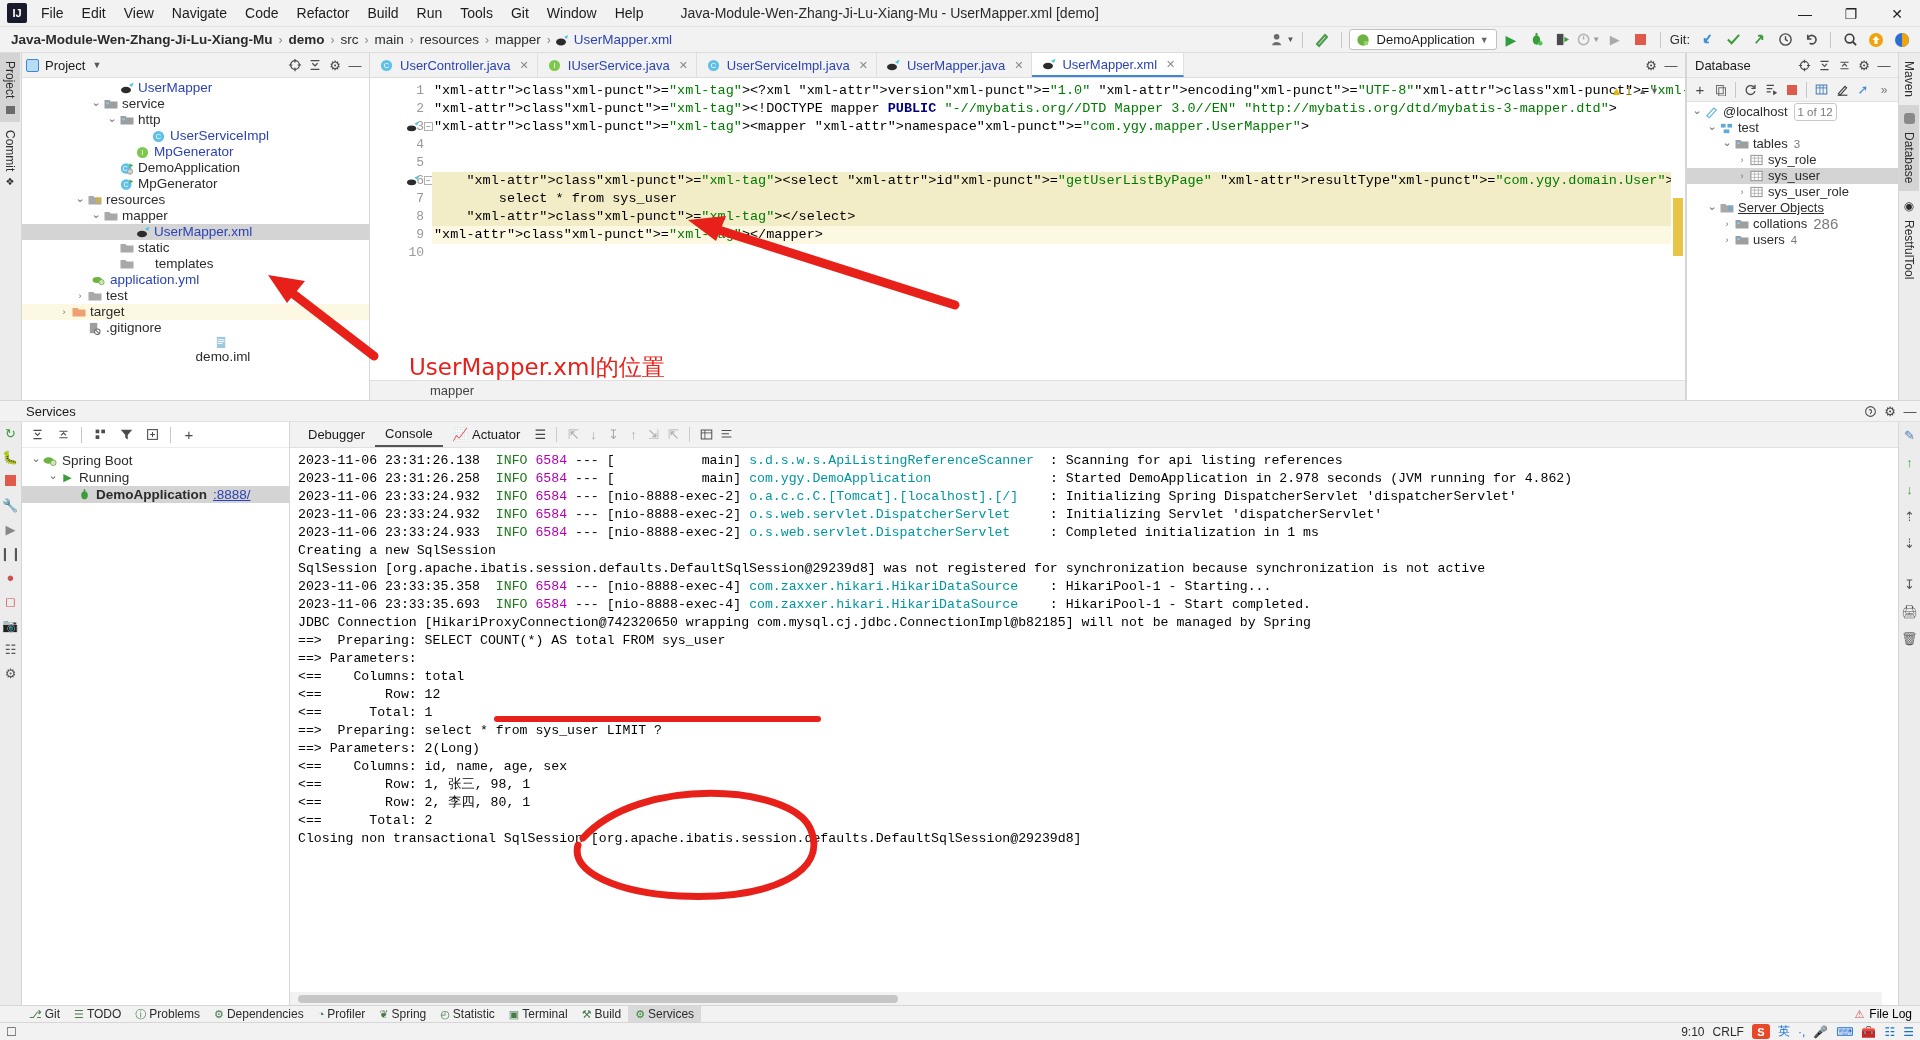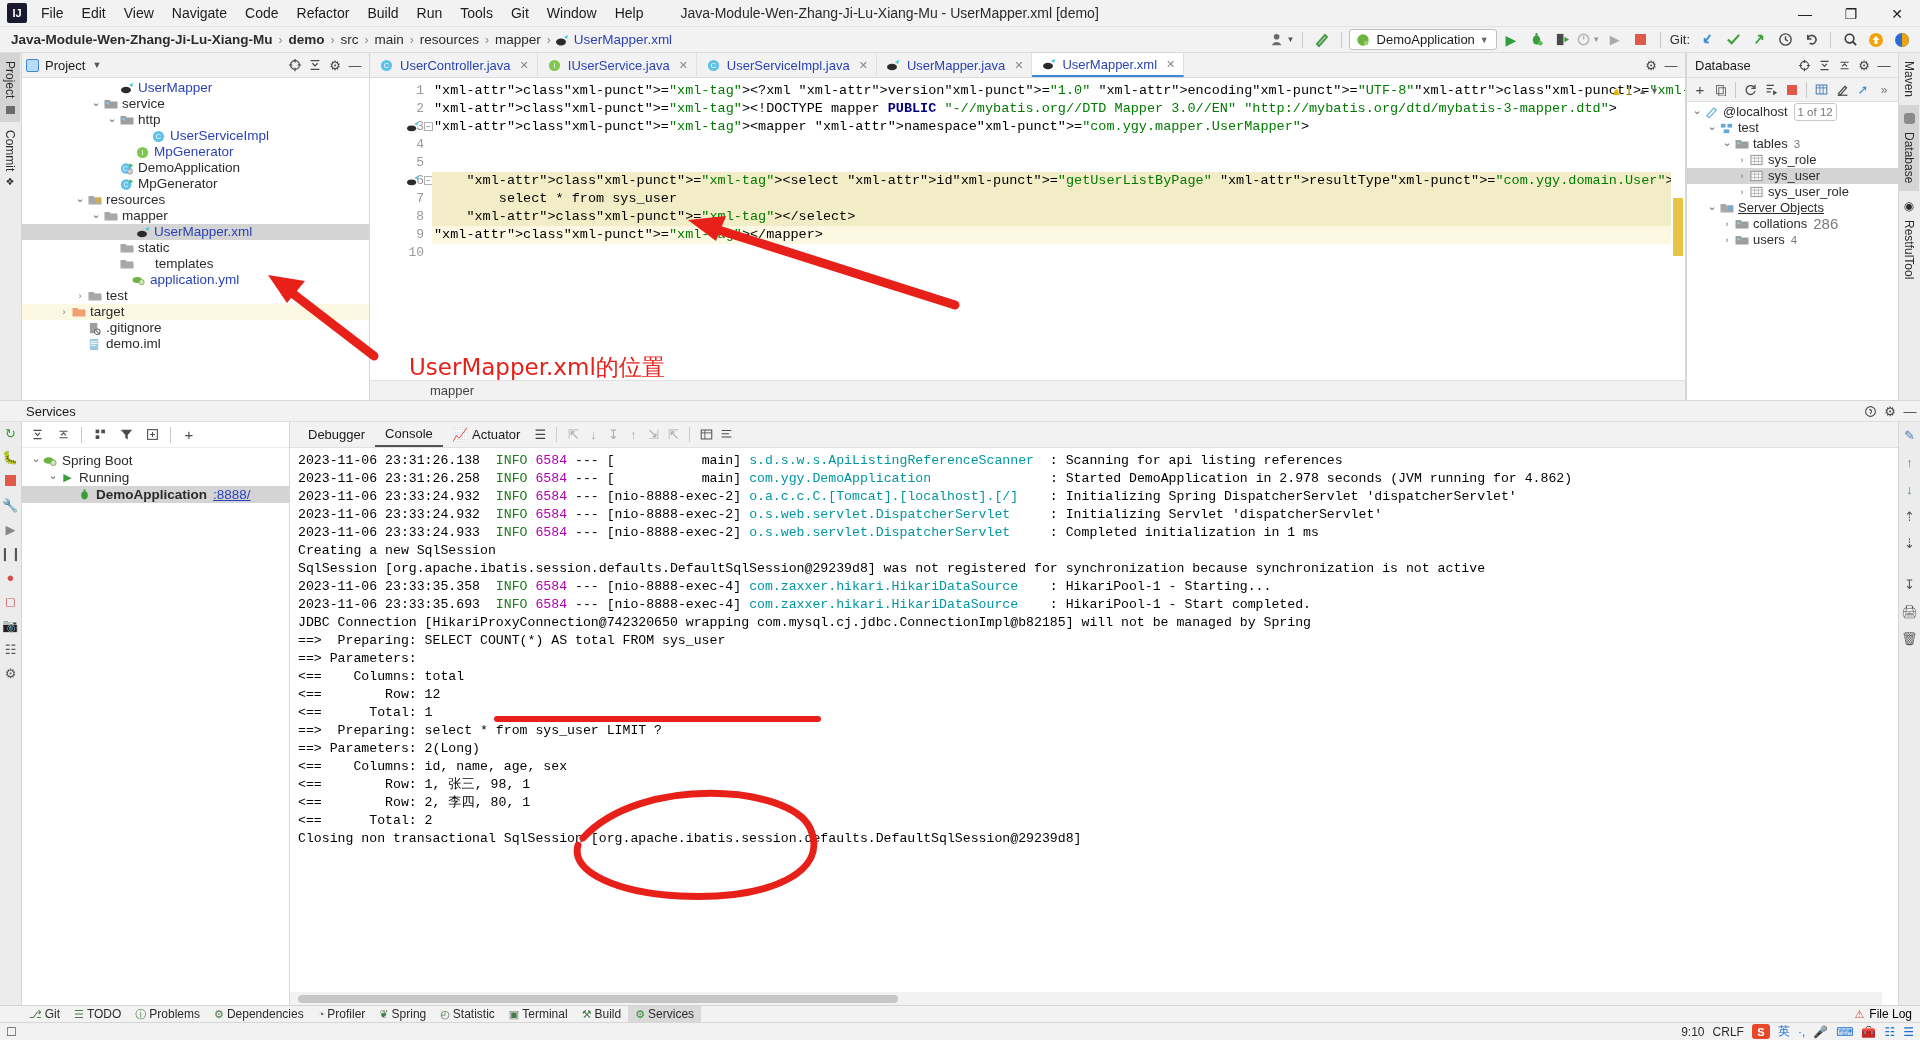--- a/index.html
+++ b/index.html
@@ -579,21 +579,21 @@
         </div>
         <div class="tnode" style="padding-left: 84px;">
           <span class="tarrow"></span>
           <span class="tico">
             <svg width="14" height="12" viewBox="0 0 14 12">
               <path d="M0.5 2 h5 l1.3 1.5 h6.7 v7 h-13 z" fill="#a8a8a8"></path>
             </svg>
           </span>
           <span class="tlabel" style="margin-left: 20px;">templates</span>
         </div>
-        <div class="tnode" style="padding-left: 96px;">
+        <div class="tnode" style="padding-left: 56px;">
           <span class="tarrow"></span>
           <span class="tico">
             <svg width="14" height="12" viewBox="0 0 16 14">
               <ellipse cx="6" cy="7" rx="5.5" ry="3.4" fill="#6db33f"></ellipse>
               <circle cx="11" cy="9.5" r="3" fill="#cfe8b8" stroke="#7aa85a"></circle>
             </svg>
           </span>
           <span class="tlabel blue" style="margin-left: 3px;">application.yml</span>
         </div>
         <div class="tnode" style="padding-left: 52px;">
@@ -618,21 +618,21 @@
           <span class="tarrow"></span>
           <span class="tico">
             <svg width="13" height="13" viewBox="0 0 14 14">
               <rect x="2" y="1" width="8" height="11" fill="#9e9e9e"></rect>
               <circle cx="10" cy="10.5" r="3" fill="#fff" stroke="#6b6b6b" stroke-width="1.2"></circle>
               <path d="M8 8.5 L12 12.5" stroke="#6b6b6b" stroke-width="1.2"></path>
             </svg>
           </span>
           <span class="tlabel" style="margin-left: 3px;">.gitignore</span>
         </div>
-        <div class="tnode" style="padding-left: 52px;">
+        <div class="tnode" style="padding-left: 52px; flex-direction: column;">
           <span class="tarrow"></span>
           <span class="tico">
             <svg width="13" height="13" viewBox="0 0 14 14">
               <rect x="2" y="1" width="9" height="12" fill="#9ec8e0"></rect>
               <path d="M3 4 h7 M3 6 h7 M3 8 h5" stroke="#fff" stroke-width="1"></path>
             </svg>
           </span>
           <span class="tlabel" style="margin-left: 3px;">demo.iml</span>
         </div>
       </div>

